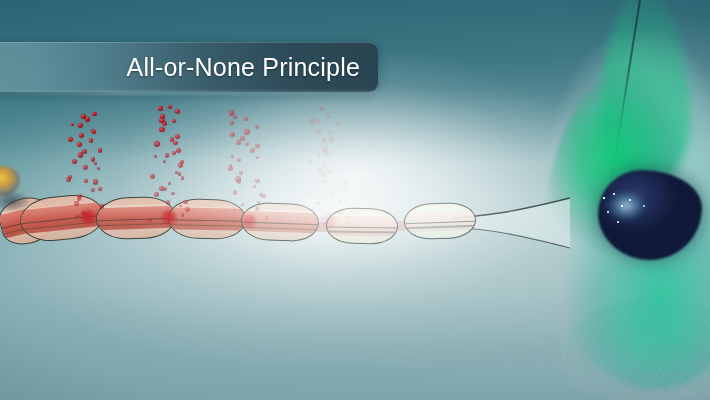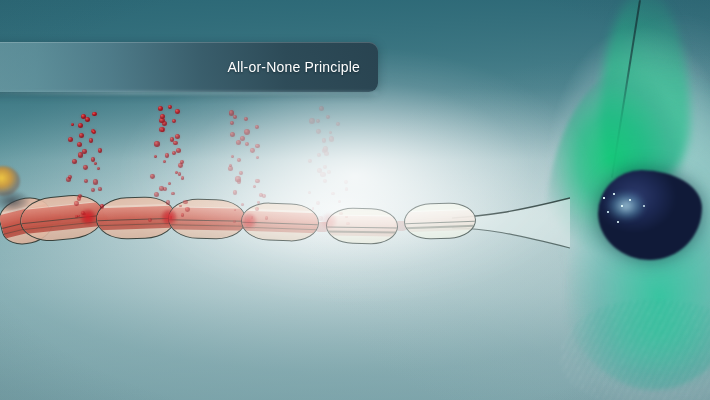--- a/index.html
+++ b/index.html
@@ -41,21 +41,21 @@
     box-shadow:0 2px 10px rgba(12,32,40,0.35), inset 0 1px 0 rgba(255,255,255,0.18);
     display:flex;align-items:center;justify-content:flex-end;
     padding-right:18px;box-sizing:border-box;
   }
   #banner::after{
     content:"";position:absolute;left:0;right:0;bottom:-3px;height:4px;
     background:linear-gradient(90deg, rgba(255,255,255,0) 0%, rgba(190,220,225,0.35) 40%, rgba(150,190,200,0.25) 100%);
     filter:blur(1.5px);
   }
   #banner-title{
-    color:#ffffff;font-size:14px;letter-spacing:0.2px;font-weight:400;
+    color:#ffffff;font-size:25px;letter-spacing:0.2px;font-weight:400;
     white-space:nowrap;text-shadow:0 1px 2px rgba(10,25,32,0.55);
   }
 
   
   #soma-outer{
     position:absolute;left:520px;top:-40px;width:260px;height:470px;
     background:
       radial-gradient(48% 42% at 46% 46%, rgba(210,232,232,0.85) 0%, rgba(190,218,220,0.45) 48%, rgba(170,204,208,0) 76%),
       radial-gradient(60% 60% at 62% 58%, rgba(196,224,224,0.6) 0%, rgba(176,208,211,0.18) 55%, rgba(0,0,0,0) 78%);
     border-radius:50% 40% 45% 55%/45% 50% 50% 55%;

